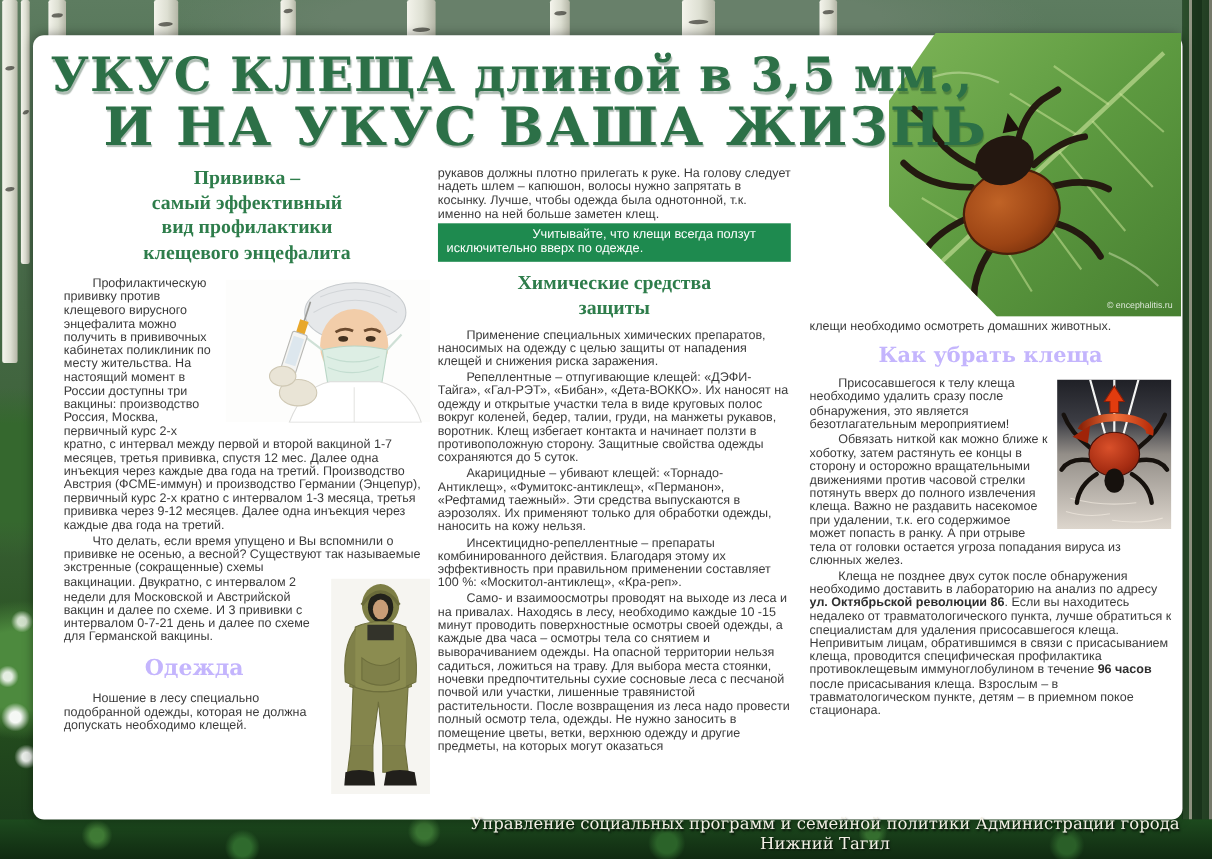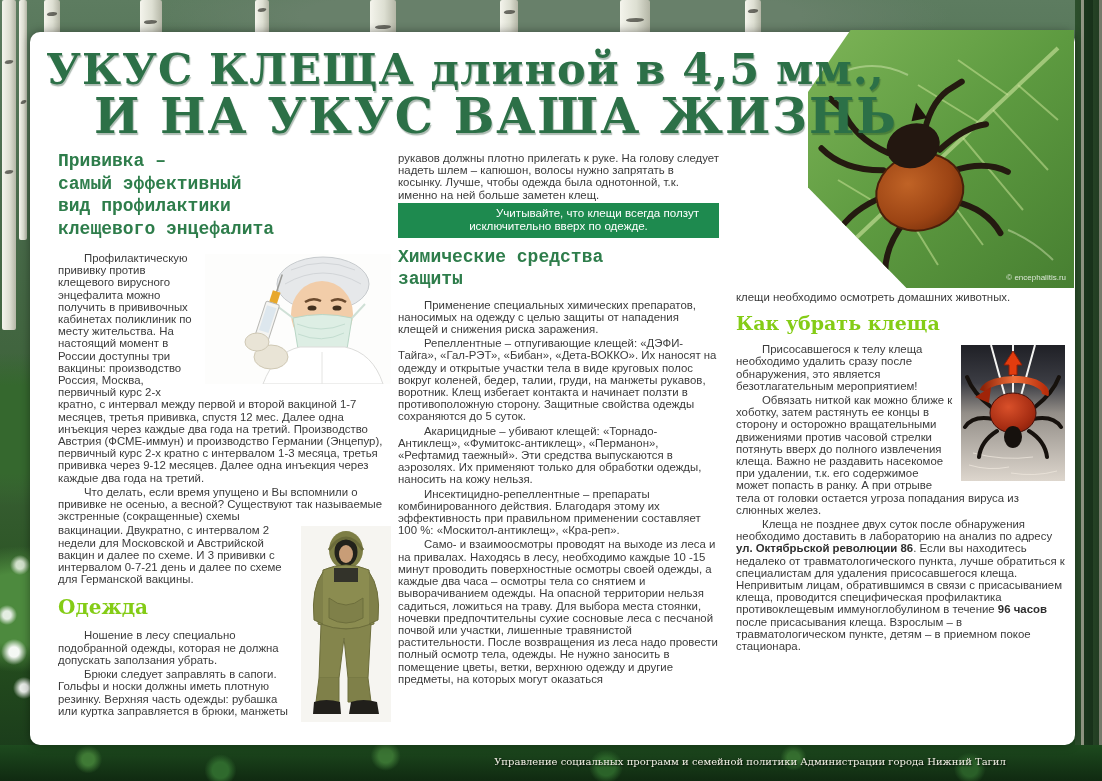--- a/index.html
+++ b/index.html
@@ -53,31 +53,31 @@
   .nurse-img{float:right;width:186px;height:130px;margin:2px 0 3px 6px;}
   .man-img{float:right;width:90px;height:196px;margin:2px 0 0 6px;}
   .diagram-img{float:right;width:104px;height:136px;margin:2px 0 3px 8px;}
   
   .col{position:absolute;z-index:3;color:#3b3b3b;font-size:11.4px;line-height:12.2px;overflow:hidden;}
   .col-left{left:58px;top:150px;width:333px;height:594px;}
   .col-mid{left:398px;top:152px;width:321px;height:591px;}
   .col-right{left:736px;top:291px;width:329px;height:453px;}
   .col p{margin:0 0 2px;}
   .indent{text-indent:26px;}
-  .h-main{font-family:Liberation Mono, monospace;font-weight:bold;color:#2e7d4b;
+  .h-main{font-family:Liberation Serif, serif;font-weight:bold;color:#2e7d4b;text-align:center;
           white-space:pre-line;font-size:18px;line-height:22.5px;margin:0 0 12px;}
-  .h-sub{font-family:"DejaVu Serif",serif;font-weight:bold;color:#84cc16;
+  .h-sub{font-family:"DejaVu Serif",serif;font-weight:bold;color:#c4b5fd;text-align:center;
          font-size:20px;line-height:24px;margin:10px 0 10px;white-space:pre-line;}
   .note{background:#1e8a4f;color:#fff;padding:3px 8px 5px;margin:2px 0 4px;
         font-size:11.6px;line-height:13.4px;}
   .note p{margin:0;}
-  .note-ind1{text-indent:78px;text-align:center;}
+  .note-ind1{text-indent:78px;}
   .note-ind2{text-indent:92px;}
-  .footer{position:absolute;left:400px;top:756px;width:700px;z-index:3;text-align:center;
-          font-family:"DejaVu Serif",serif;font-size:10px;color:#f3f0e6;
+  .footer{position:absolute;left:400px;top:740px;width:700px;z-index:3;text-align:center;
+          font-family:"DejaVu Serif",serif;font-size:15px;color:#f3f0e6;
           text-shadow:1px 1px 2px rgba(0,0,0,.8);}
   b{color:#2f2f2f;}
 </style>
 </head>
 <body>
 
 <div class="canvas">
   <div class="bg"></div>
 
   <div class="trunk" style="left:44px;width:16px;height:60px;">
@@ -137,21 +137,21 @@
                  M128,112 q15,-30 38,-38 l16,-4 M140,128 q30,-14 52,-10 M146,152 q34,0 52,18 M138,182 q28,16 34,44" stroke="#241a10" stroke-width="6" fill="none" stroke-linecap="round"></path>
         <ellipse cx="108" cy="162" rx="44" ry="38" fill="url(#tickbody)" stroke="#49200a" stroke-width="2"></ellipse>
         <ellipse cx="116" cy="116" rx="27" ry="22" fill="#231710"></ellipse>
         <path d="M122,92 l10,-16 6,18 z" fill="#1d120b"></path>
       </g>
       <text x="258" y="250" text-anchor="end" font-size="8" fill="#ffffff" opacity=".8" font-family="Liberation Sans, sans-serif">© encephalitis.ru</text>
     </svg>
   </div>
 
   <div class="title">
-    <div class="l1">УКУС КЛЕЩА длиной в 4,5 мм.,</div>
+    <div class="l1">УКУС КЛЕЩА длиной в 3,5 мм.,</div>
     <div class="l2">И НА УКУС ВАША ЖИЗНЬ</div>
   </div>
 
   <div class="col col-left">
     <div class="h-main">Прививка –
 самый эффективный
 вид профилактики
 клещевого энцефалита</div>
     <div>
       <svg class="nurse-img" viewBox="0 0 186 130">
@@ -189,22 +189,21 @@
         <path d="M22,44 Q45,34 68,44 L73,98 Q45,108 17,98 Z" fill="#8b8c50" stroke="#6d6e3c"></path>
         <path d="M33,42 h24 v14 h-24 z" fill="#33332a"></path>
         <path d="M22,46 Q10,62 13,94 L22,98 M68,46 Q80,62 77,94 L68,98" fill="#7f8049" stroke="#6d6e3c"></path>
         <path d="M28,72 q17,14 34,0 l0,20 q-17,10 -34,0 z" fill="#7f8049" stroke="#6d6e3c"></path>
         <path d="M20,98 L18,152 L38,152 L43,112 L47,152 L67,152 L70,98 Q45,108 20,98 Z" fill="#84854c" stroke="#6d6e3c"></path>
         <path d="M18,152 L15,176 L38,176 L38,152 M67,152 L70,176 L47,176 L47,152" fill="#7f8049" stroke="#6d6e3c"></path>
         <path d="M13,176 q12,-4 26,0 l1,12 -28,0 z M50,176 q12,-4 26,0 l2,12 -30,0 z" fill="#211f1b"></path>
       </svg>
       <p>вакцинации.  Двукратно,  с интервалом 2 недели для Московской и Австрийской вакцин и далее по схеме. И 3 прививки с интервалом 0-7-21 день и далее по схеме для Германской вакцины.</p>
       <div class="h-sub">Одежда</div>
-      <p class="indent">Ношение в лесу специально подобранной одежды, которая не должна допускать заползания убрать.</p>
-      <p class="indent">Брюки следует заправлять в сапоги. Гольфы и носки должны иметь плотную резинку. Верхняя часть одежды: рубашка или куртка заправляется в брюки, манжеты</p>
+      <p class="indent">Ношение в лесу специально подобранной одежды, которая не должна допускать необходимо клещей.</p>
     </div>
   </div>
 
   <div class="col col-mid">
     <p>рукавов должны плотно прилегать к руке. На голову следует надеть шлем – капюшон, волосы нужно запрятать в косынку. Лучше, чтобы одежда была однотонной, т.к. именно на ней больше заметен клещ.</p>
     <div class="note">
       <p class="note-ind1">Учитывайте, что клещи всегда ползут исключительно вверх по одежде.</p>
     </div>
     <div class="h-main" style="margin:8px 0 8px;">Химические средства
 защиты</div>

